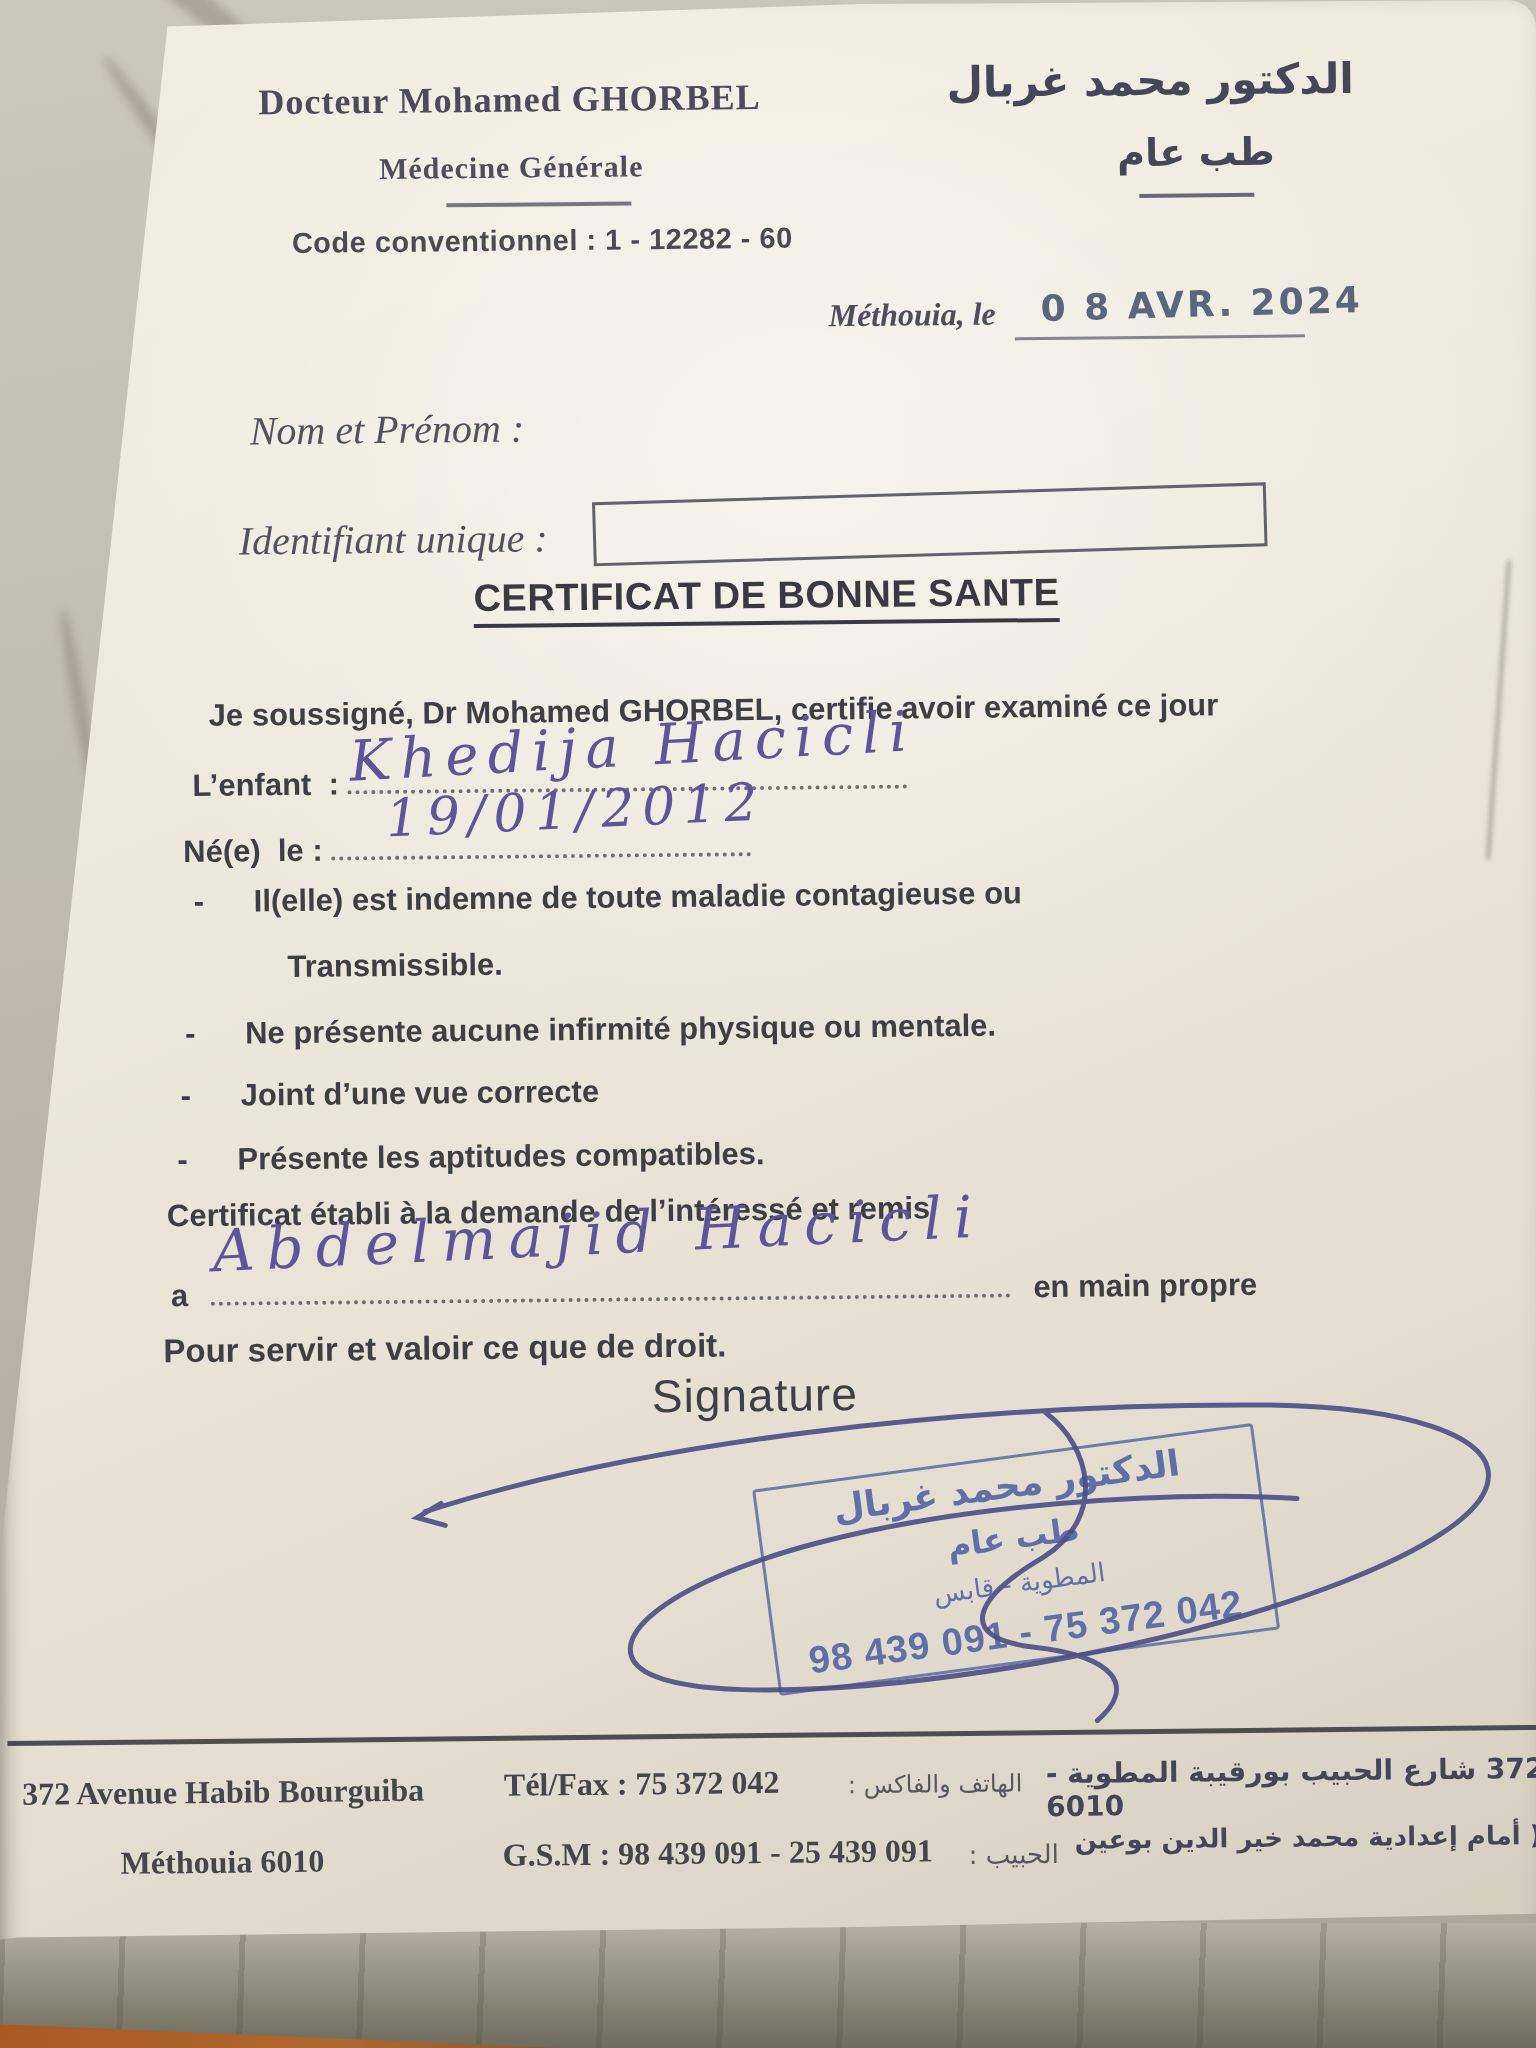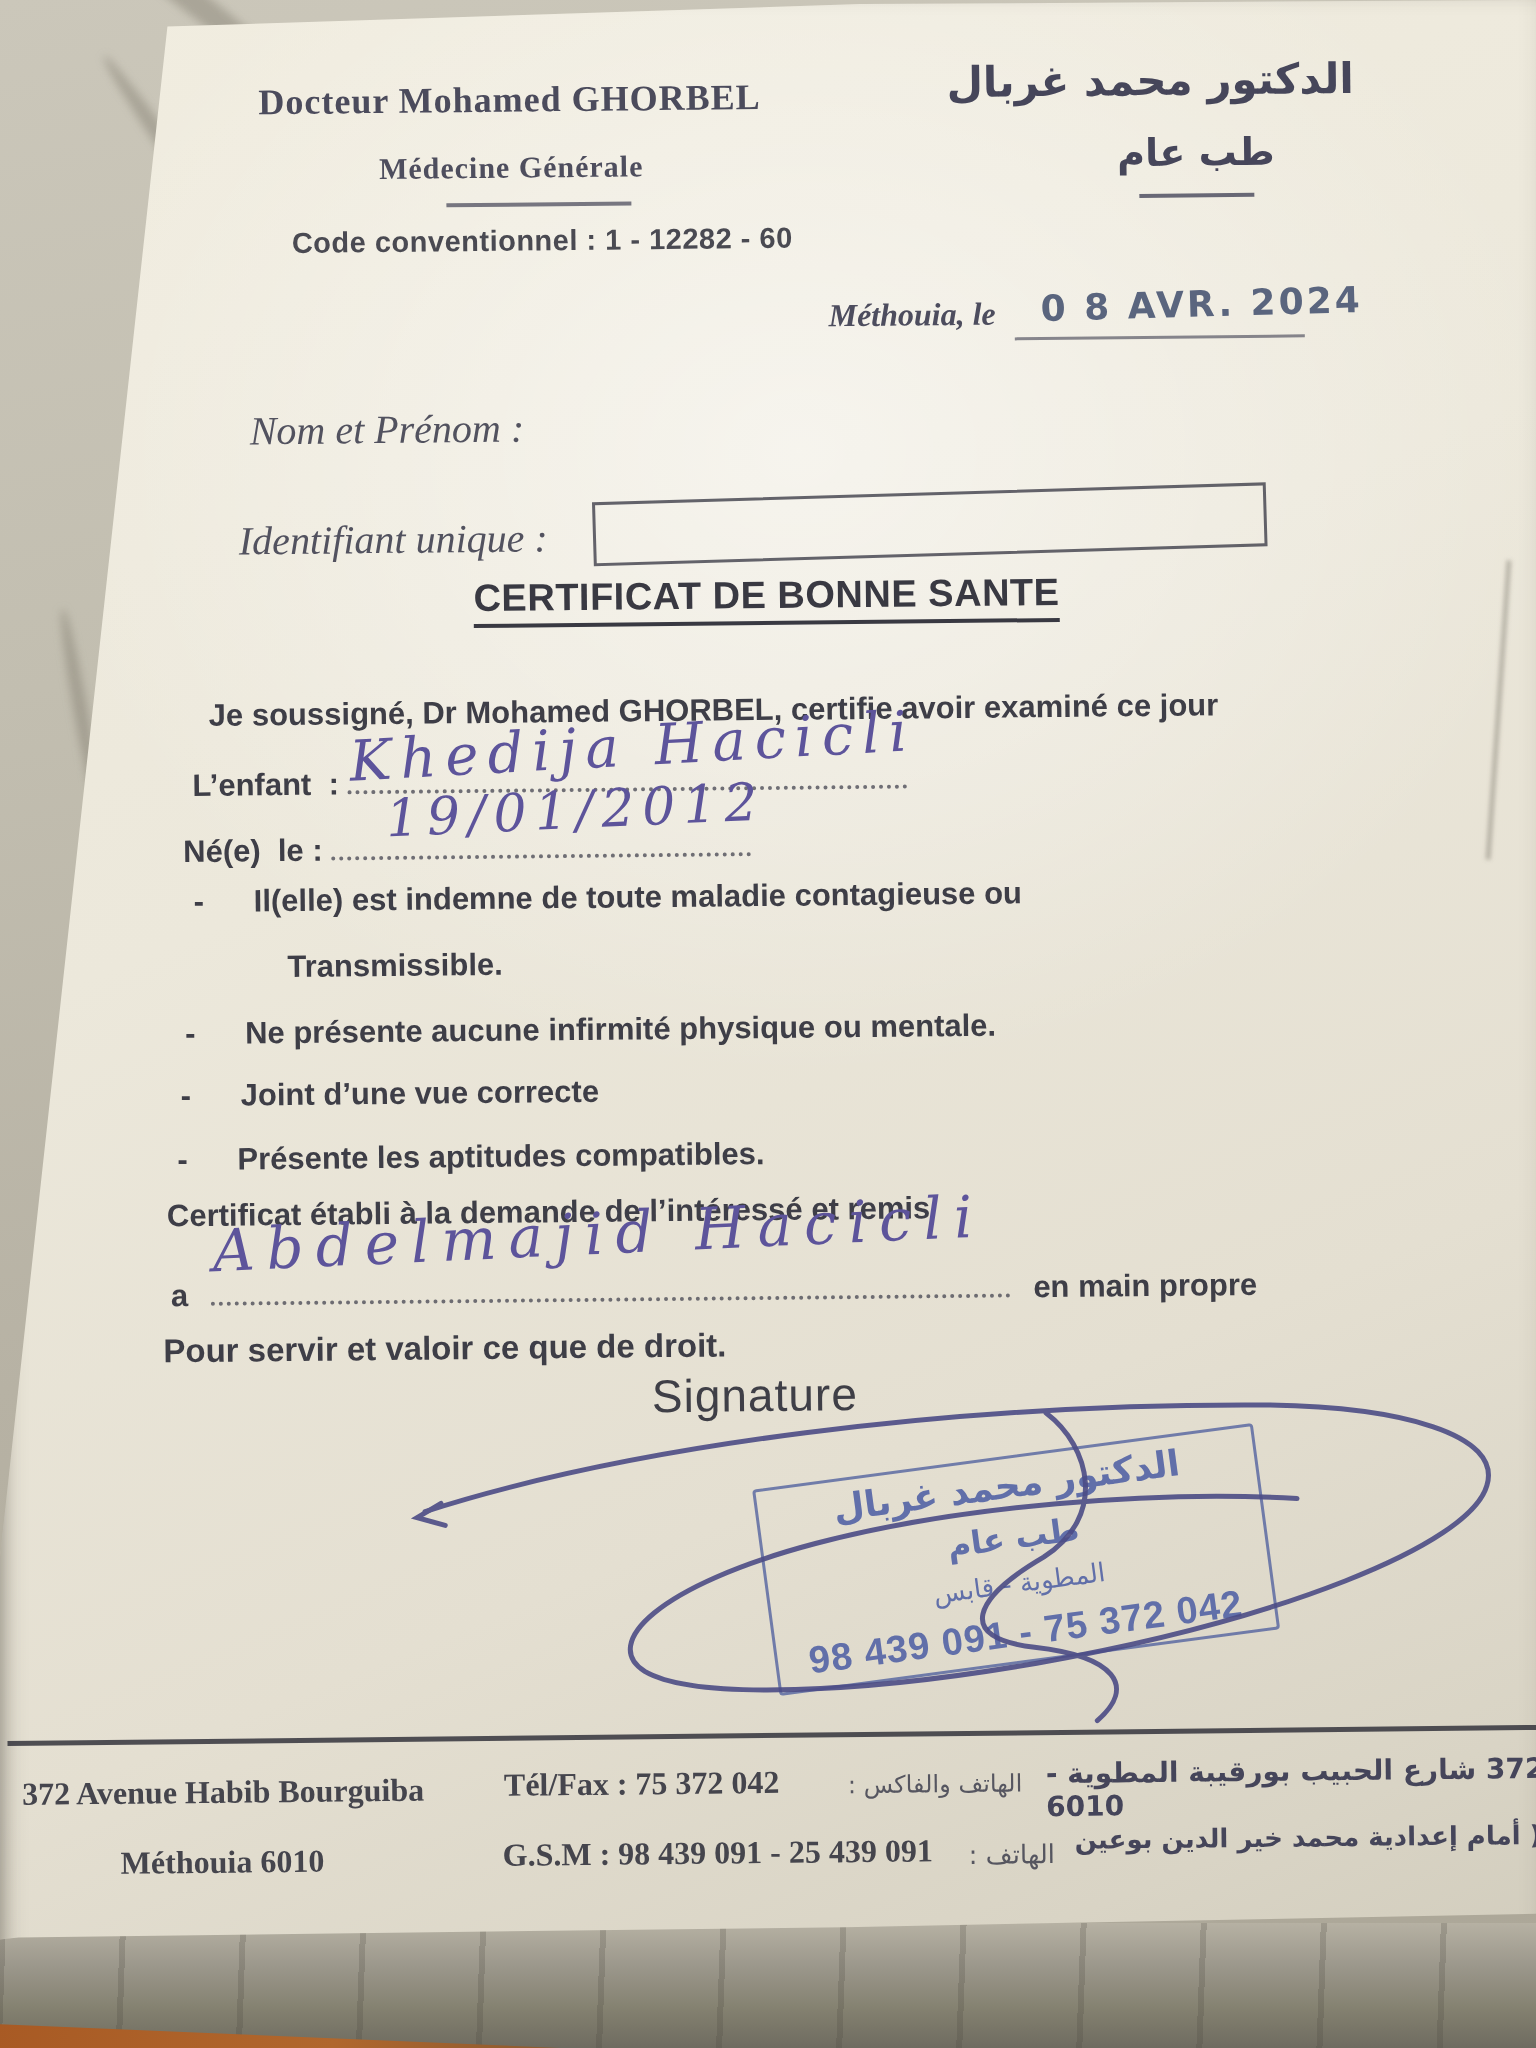--- a/index.html
+++ b/index.html
@@ -25,20 +25,21 @@
   }
 
   
   .paper{
     position:absolute;inset:0;
     clip-path:polygon(10.9% 1.3%,56% .2%,100% 0%,100% 93.45%,55% 94.1%,1.2% 94.6%,0% 94.7%,0% 76%);
     background:
       radial-gradient(1100px 900px at 52% 22%, rgba(255,255,255,.5), rgba(255,255,255,0) 70%),
       linear-gradient(158deg,#f1ede0 0%,#ece8db 38%,#e4dfd1 68%,#d9d4c5 88%,#cfcaba 100%);
     box-shadow:inset 14px 0 24px -14px rgba(60,55,45,.55), inset 0 -18px 30px -16px rgba(60,55,45,.35);
+    border-radius:28px;
   }
   .paper-edge-shade{position:absolute;left:1496px;top:560px;width:5px;height:300px;background:rgba(90,85,75,.35);filter:blur(2px);transform:rotate(4deg);}
 
   
   .content{position:absolute;inset:0;transform:rotate(-0.6deg);transform-origin:50% 50%;}
 
   .serif{font-family:"Liberation Serif",serif;}
   .serif-it{font-family:"Liberation Serif",serif;font-style:italic;}
   .ar{font-family:"DejaVu Sans",sans-serif;direction:rtl;}
   .bold{font-weight:bold;}
@@ -202,18 +203,18 @@
         <path d="M 652 28 C 696 62, 712 132, 648 172 C 578 212, 558 252, 638 262 C 718 272, 740 302, 700 336"></path>
       </g>
     </svg>
 
     <div class="abs footer-rule"></div>
     <div class="abs ft ft-a1">372 Avenue Habib Bourguiba</div>
     <div class="abs ft ft-a2">Méthouia 6010</div>
     <div class="abs ft ft-tel">Tél/Fax : 75 372 042</div>
     <div class="abs ft ft-gsm">G.S.M : 98 439 091 - 25 439 091</div>
     <div class="abs ar ft-tel-ar">الهاتف والفاكس :</div>
-    <div class="abs ar ft-gsm-ar">الهاتف :</div>
+    <div class="abs ar ft-gsm-ar">الحبيب :</div>
     <div class="abs ar ft-ar1">372 شارع الحبيب بورقيبة المطوية - 6010</div>
     <div class="abs ar ft-ar2">( أمام إعدادية محمد خير الدين بوعين</div>
 
   </div>
 </div>
 
 </body></html>

